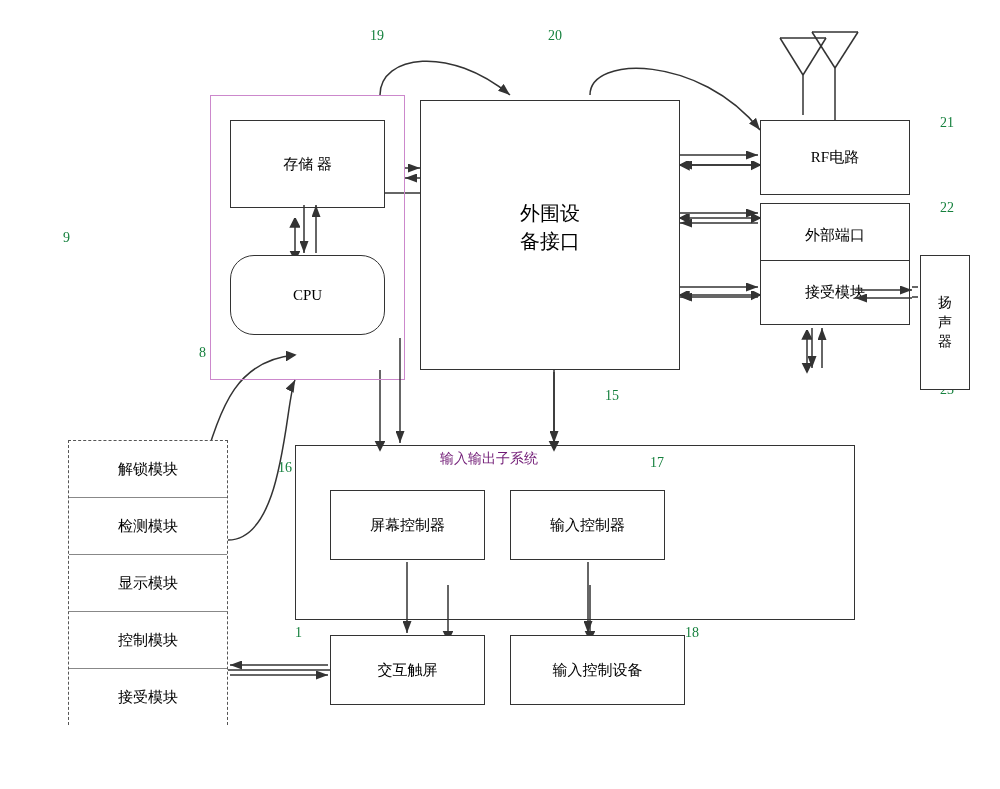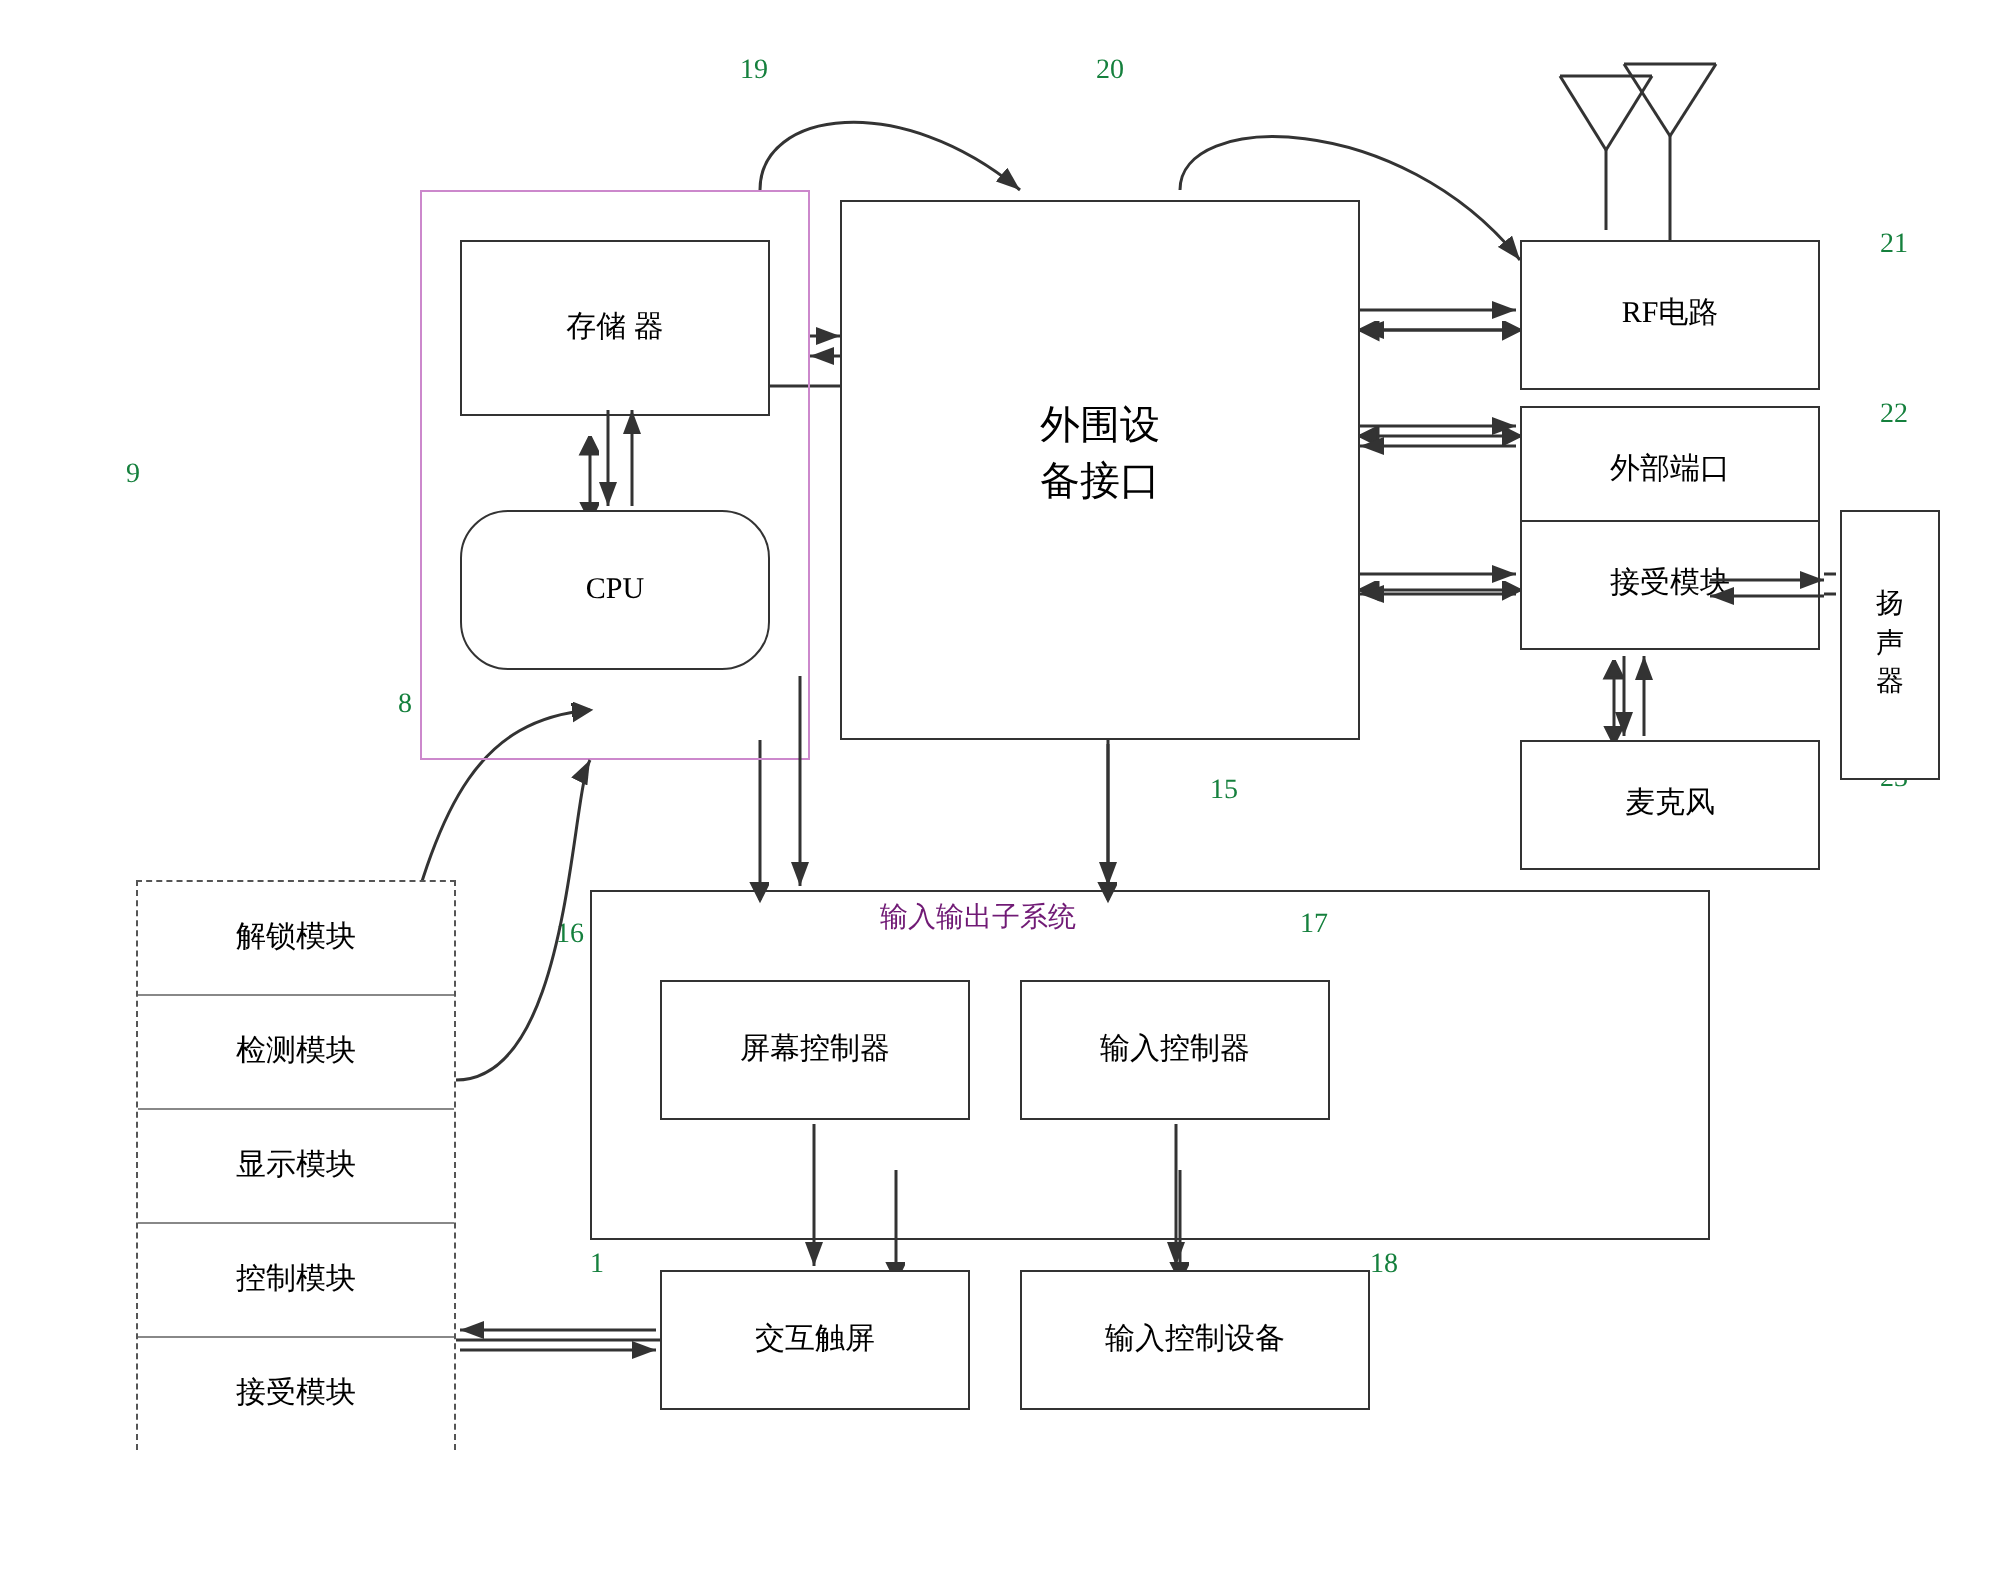--- a/index.html
+++ b/index.html
@@ -140,23 +140,20 @@
   </div>
 
   <div class="box" style="left:760px; width:150px; top:260px; height:65px;">
     <span>接受模块</span>
   </div>
 
   <div class="box" style="left:920px; top:255px; width:50px; height:135px; font-size:14px;">
     <span>扬<br>声<br>器</span>
   </div>
 
-  <div class="box" style="left:760px; top:370px; width:150px; height:65px;">
-    <span>麦克风</span>
-  </div>
 
   <div class="box" style="left:295px; top:445px; width:560px; height:175px; border:1.5px solid #333; background:transparent;">
   </div>
   <div style="position:absolute; left:440px; top:450px; font-size:14px; color:#701a75;">输入输出子系统</div>
 
   <div class="box" style="left:330px; top:490px; width:155px; height:70px;text-align:right;">
     <span>屏幕控制器</span>
   </div>
 
   <div class="box" style="left:510px; top:490px; width:155px; height:70px;">

